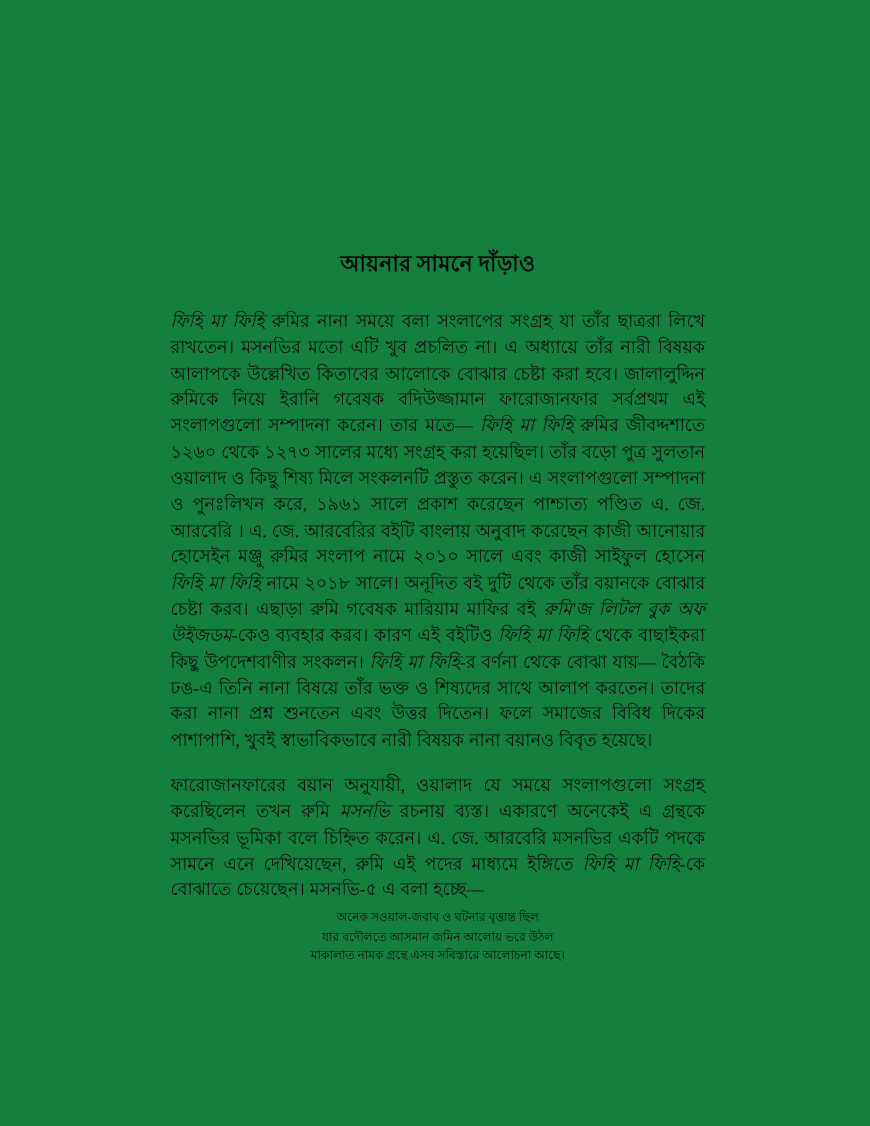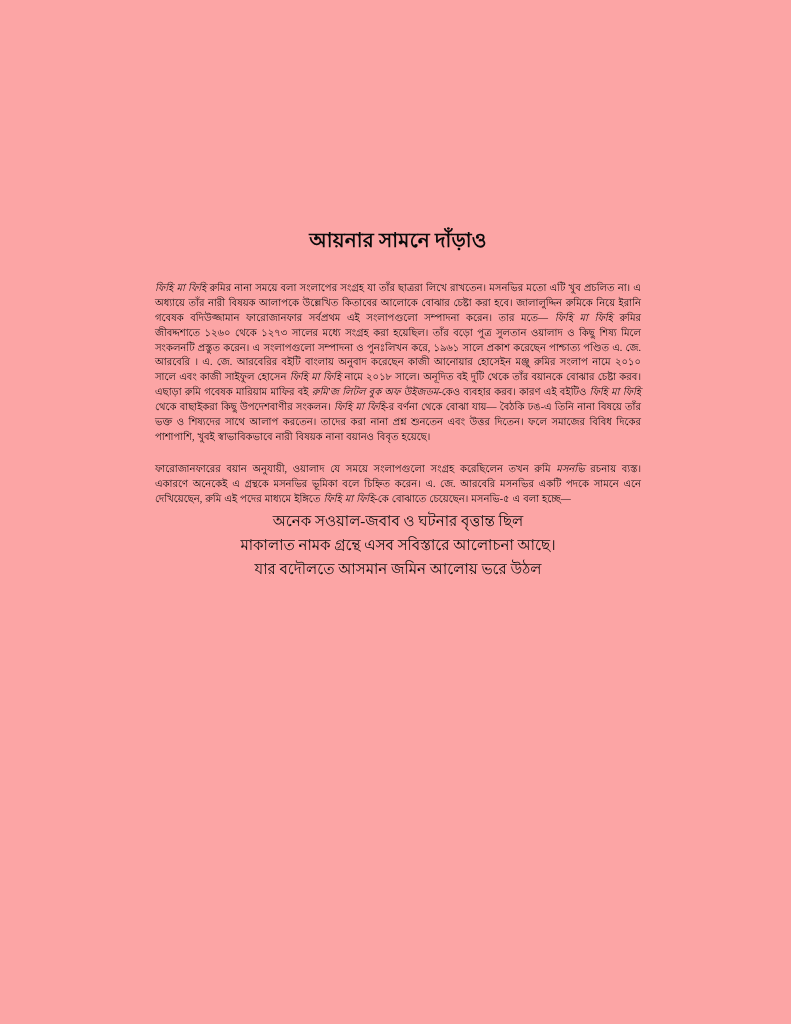--- a/index.html
+++ b/index.html
@@ -5,21 +5,21 @@
 <style>
   html, body {
     margin: 0;
     padding: 0;
     background: #ffffff;
   }
   .page {
     position: relative;
     width: 791px;
     height: 1024px;
-    background: #fca5a5;
+    background: #15803d;
     margin: 0 auto;
     overflow: hidden;
     box-sizing: border-box;
   }
   .content {
     position: absolute;
     left: 155px;
     top: 225px;
     width: 486px;
   }
@@ -28,37 +28,37 @@
     font-size: 20px;
     font-weight: 700;
     color: #0a0a0a;
     text-align: center;
     line-height: 1.5;
     margin: 0 0 26px 0;
     letter-spacing: 0.2px;
   }
   .para {
     font-family: "Liberation Serif", "DejaVu Serif", serif;
-    font-size: 10px;
+    font-size: 16px;
     color: #0d0d0d;
     text-align: justify;
     text-justify: inter-word;
     line-height: 1.49;
     margin: 0 0 17px 0;
     word-spacing: 0.5px;
   }
   .para.last-para {
     margin-bottom: 4px;
   }
   .para i, .verse i {
     font-style: italic;
   }
   .verse-block {
     font-family: "Liberation Serif", "DejaVu Serif", serif;
-    font-size: 15px;
+    font-size: 11px;
     color: #0d0d0d;
     text-align: center;
     line-height: 1.58;
     margin: 0;
   }
   .verse-line {
     display: block;
     white-space: nowrap;
   }
 </style>
@@ -69,18 +69,18 @@
   <div class="content">
 
     <h1 class="doc-title">আয়নার সামনে দাঁড়াও</h1>
 
     <p class="para"><i>ফিহি মা ফিহি</i> রুমির নানা সময়ে বলা সংলাপের সংগ্রহ যা তাঁর ছাত্ররা লিখে রাখতেন। মসনভির মতো এটি খুব প্রচলিত না। এ অধ্যায়ে তাঁর নারী বিষয়ক আলাপকে উল্লেখিত কিতাবের আলোকে বোঝার চেষ্টা করা হবে। জালালুদ্দিন রুমিকে নিয়ে ইরানি গবেষক বদিউজ্জামান ফারোজানফার সর্বপ্রথম এই সংলাপগুলো সম্পাদনা করেন। তার মতে— <i>ফিহি মা ফিহি</i> রুমির জীবদ্দশাতে ১২৬০ থেকে ১২৭৩ সালের মধ্যে সংগ্রহ করা হয়েছিল। তাঁর বড়ো পুত্র সুলতান ওয়ালাদ ও কিছু শিষ্য মিলে সংকলনটি প্রস্তুত করেন। এ সংলাপগুলো সম্পাদনা ও পুনঃলিখন করে, ১৯৬১ সালে প্রকাশ করেছেন পাশ্চাত্য পণ্ডিত এ. জে. আরবেরি । এ. জে. আরবেরির বইটি বাংলায় অনুবাদ করেছেন কাজী আনোয়ার হোসেইন মঞ্জু রুমির সংলাপ নামে ২০১০ সালে এবং কাজী সাইফুল হোসেন <i>ফিহি মা ফিহি</i> নামে ২০১৮ সালে। অনূদিত বই দুটি থেকে তাঁর বয়ানকে বোঝার চেষ্টা করব। এছাড়া রুমি গবেষক মারিয়াম মাফির বই <i>রুমি'জ লিটল বুক অফ উইজডম</i>-কেও ব্যবহার করব। কারণ এই বইটিও <i>ফিহি মা ফিহি</i> থেকে বাছাইকরা কিছু  উপদেশবাণীর সংকলন। <i>ফিহি মা ফিহি</i>-র বর্ণনা থেকে বোঝা যায়— বৈঠকি ঢঙ-এ তিনি নানা বিষয়ে তাঁর ভক্ত ও শিষ্যদের সাথে আলাপ করতেন। তাদের করা নানা প্রশ্ন শুনতেন এবং উত্তর দিতেন। ফলে সমাজের বিবিধ দিকের পাশাপাশি, খুবই স্বাভাবিকভাবে নারী বিষয়ক নানা বয়ানও বিবৃত হয়েছে।</p>
 
     <p class="para last-para">ফারোজানফারের বয়ান অনুযায়ী, ওয়ালাদ যে সময়ে সংলাপগুলো সংগ্রহ করেছিলেন তখন রুমি <i>মসনভি</i> রচনায় ব্যস্ত। একারণে অনেকেই এ গ্রন্থকে মসনভির ভূমিকা বলে চিহ্নিত করেন। এ. জে. আরবেরি মসনভির একটি পদকে সামনে এনে দেখিয়েছেন, রুমি এই পদের মাধ্যমে ইঙ্গিতে <i>ফিহি মা ফিহি</i>-কে বোঝাতে চেয়েছেন। মসনভি-৫ এ বলা হচ্ছে—</p>
 
     <div class="verse-block">
         <span class="verse-line">অনেক সওয়াল-জবাব ও ঘটনার বৃত্তান্ত ছিল</span>
+        <span class="verse-line">যার বদৌলতে আসমান জমিন আলোয় ভরে উঠল</span>
         <span class="verse-line">মাকালাত নামক গ্রন্থে এসব সবিস্তারে আলোচনা আছে।</span>
-        <span class="verse-line">যার বদৌলতে আসমান জমিন আলোয় ভরে উঠল</span>
       </div>
 
   </div>
 </div>
 
 </body></html>

